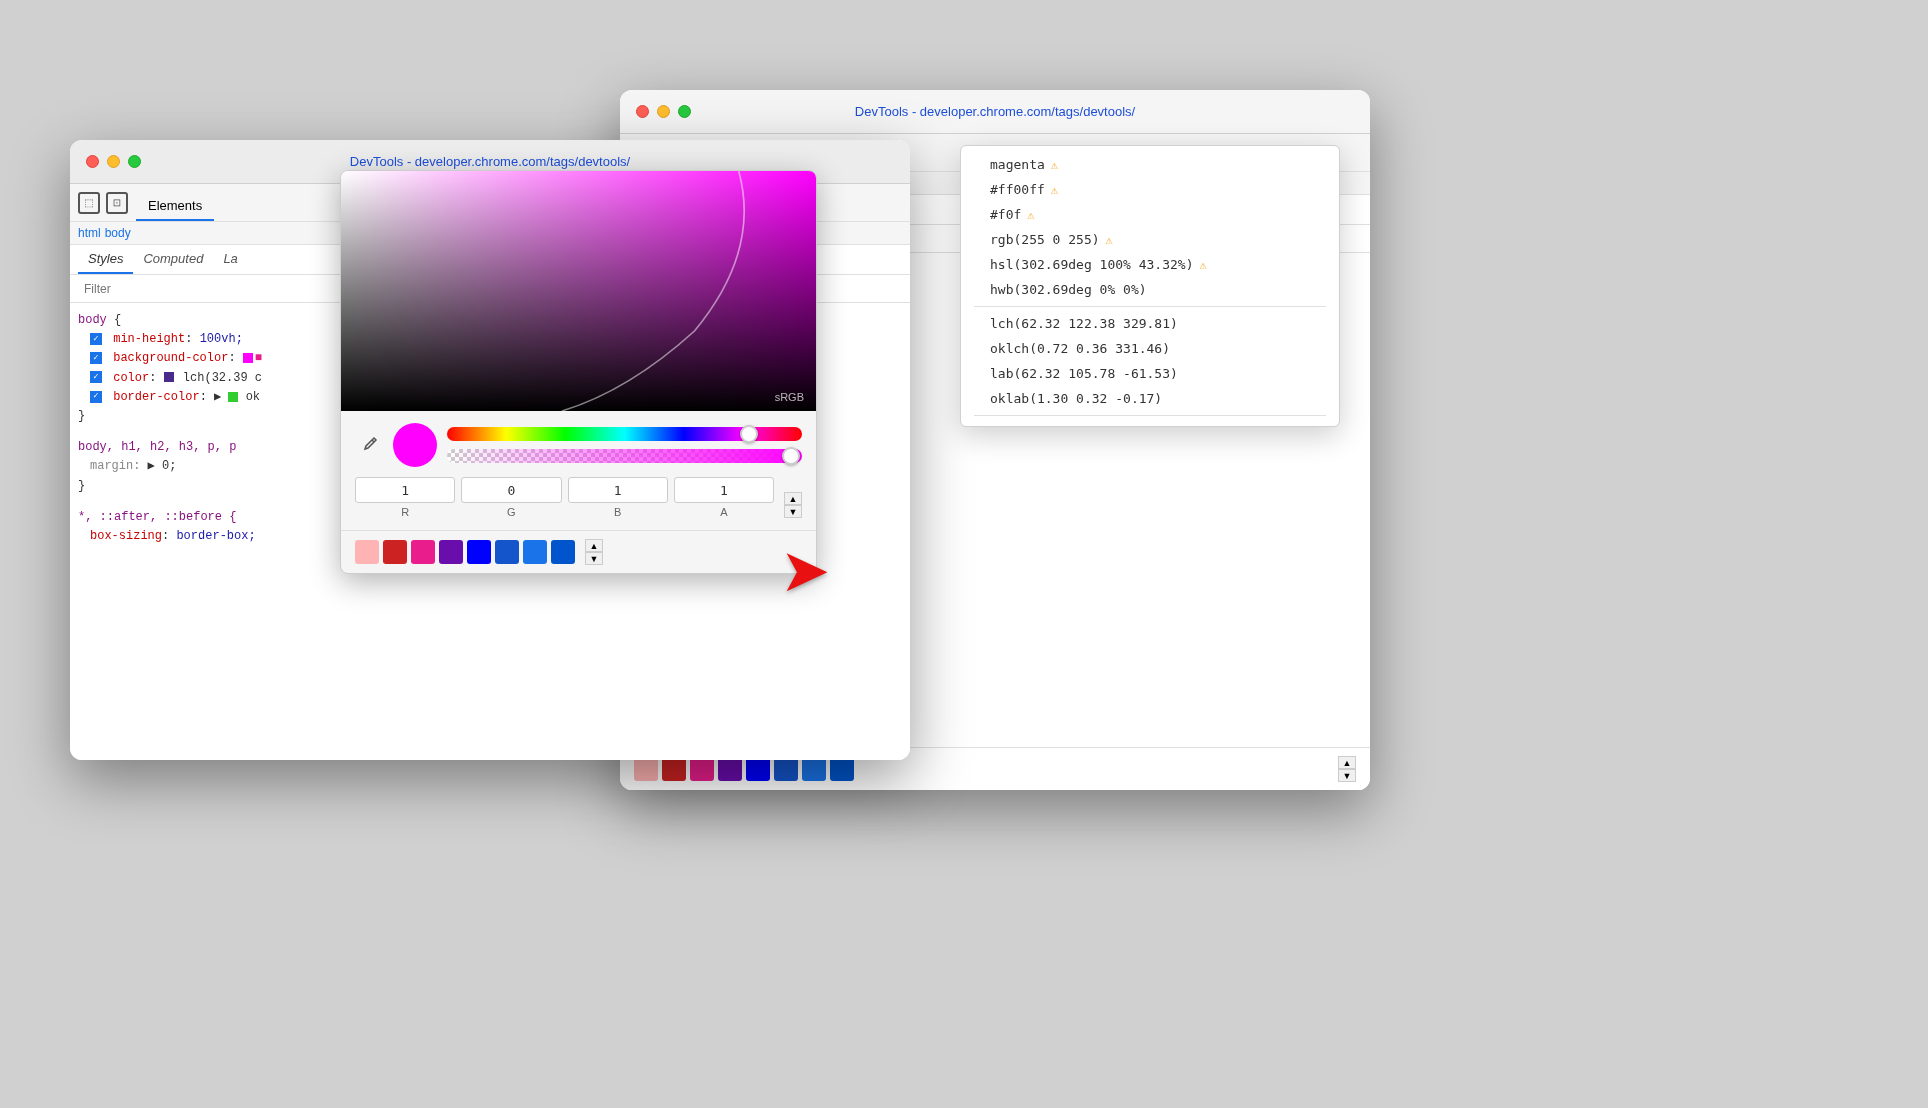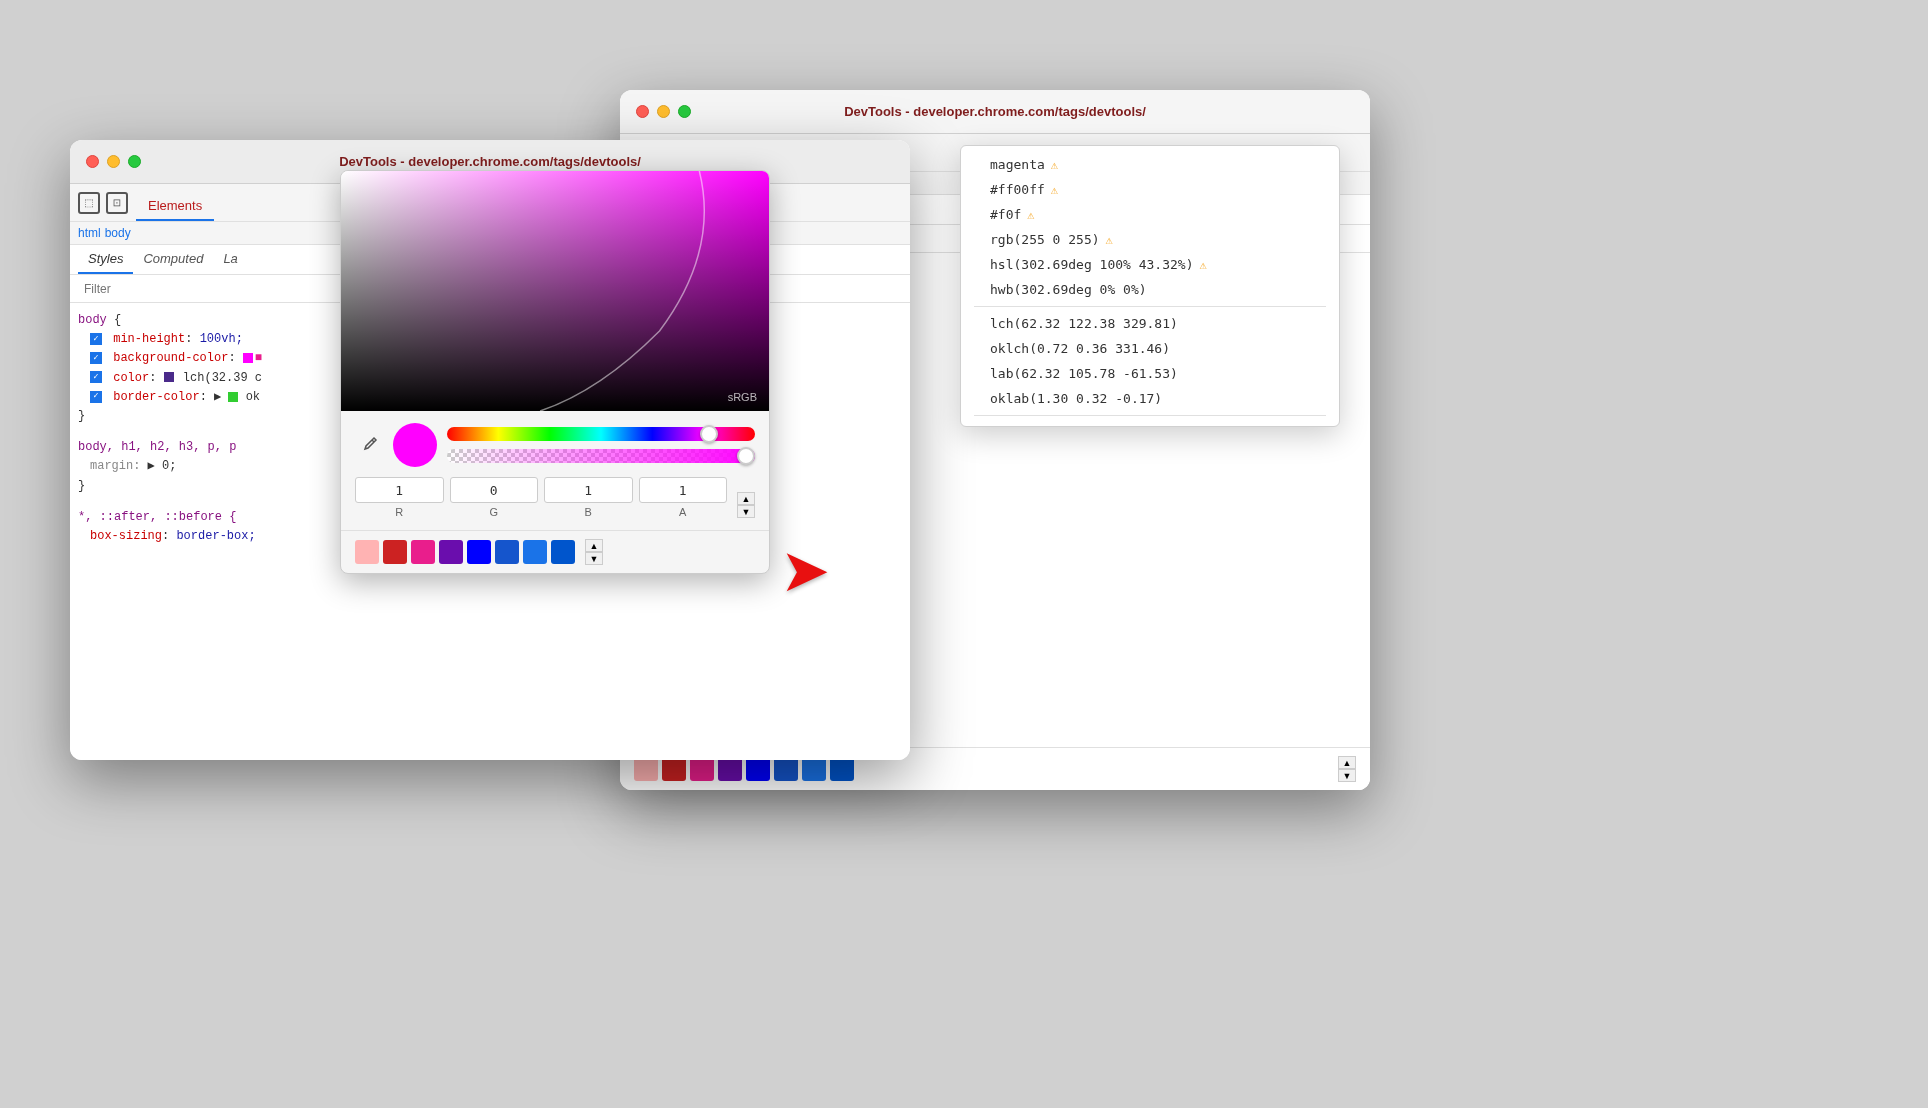--- a/index.html
+++ b/index.html
@@ -45,22 +45,22 @@
     }
     .tl-red { background: #ff5f56; border: 1px solid #e0443e; }
     .tl-yellow { background: #ffbd2e; border: 1px solid #dea123; }
     .tl-green { background: #27c93f; border: 1px solid #1aab29; }
 
     .window-title {
       position: absolute;
       left: 50%;
       transform: translateX(-50%);
       font-size: 13px;
-      font-weight: 700;
-      color: #7f1d1d;
+      font-weight: 400;
+      color: #1d4ed8;
       white-space: nowrap;
     }
 
     
     .devtools-back {
       left: 620px;
       top: 90px;
       width: 750px;
       height: 700px;
       z-index: 1;
@@ -98,21 +98,21 @@
 
     .devtools-tab {
       padding: 6px 12px;
       font-size: 13px;
       color: #555;
       cursor: pointer;
       border-bottom: 2px solid transparent;
     }
 
     .devtools-tab.active {
-      color: #b91c1c;
+      color: #000000;
       border-bottom: 2px solid #1a73e8;
       margin-top: 8px;
     }
 
     .breadcrumb-bar {
       display: flex;
       padding: 4px 8px;
       background: #f5f5f5;
       border-bottom: 1px solid #e0e0e0;
       gap: 4px;
@@ -199,21 +199,21 @@
       color: white;
       font-size: 9px;
       vertical-align: middle;
     }
 
     
     .color-picker-popup {
       position: absolute;
       left: 340px;
       top: 170px;
-      width: 430px;
+      width: 477px;
       background: #f5f5f5;
       border: 1px solid #ccc;
       border-radius: 8px;
       box-shadow: 0 8px 30px rgba(0,0,0,0.3);
       z-index: 10;
       overflow: hidden;
     }
 
     .color-canvas {
       width: 100%;

